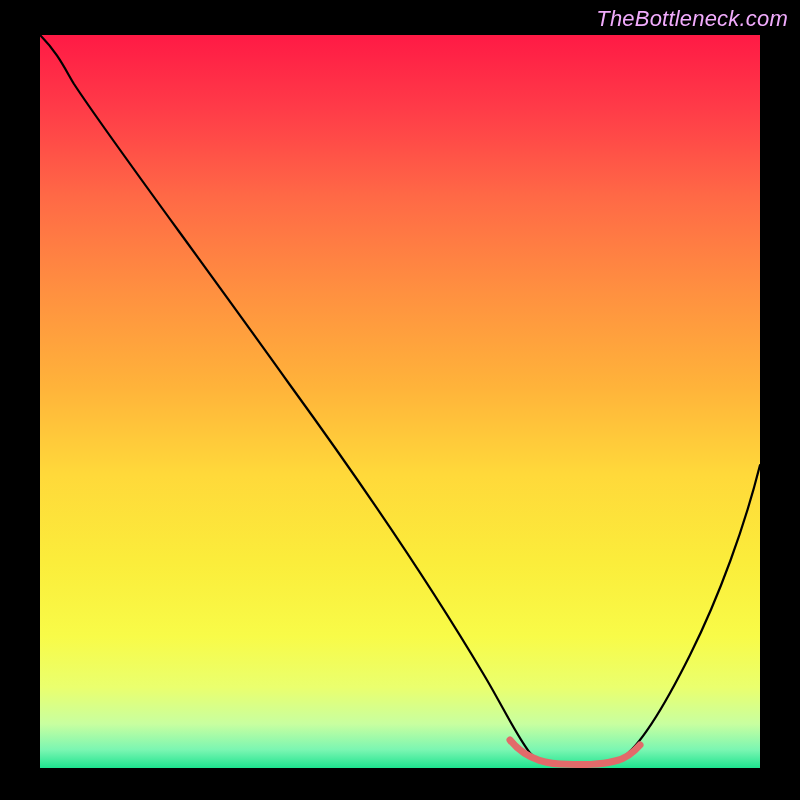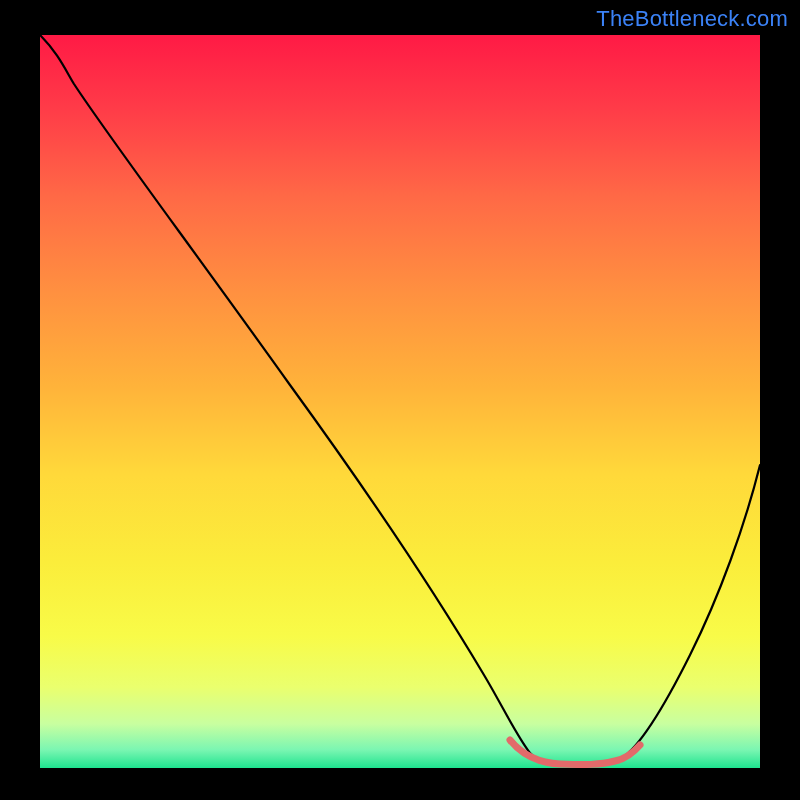--- a/index.html
+++ b/index.html
@@ -14,25 +14,26 @@
   .frame {
     position: relative;
     width: 800px;
     height: 800px;
     background: #000;
   }
   .watermark {
     position: absolute;
     top: 6px;
     right: 12px;
-    color: #3b82f6;
+    color: #f0abfc;
     font-size: 22px;
     font-weight: 400;
     letter-spacing: 0.2px;
     z-index: 5;
+    font-style: italic;
   }
   .plot-area {
     position: absolute;
     left: 40px;
     top: 35px;
     width: 720px;
     height: 733px;
   }
   .gradient-bg {
     position: absolute;

